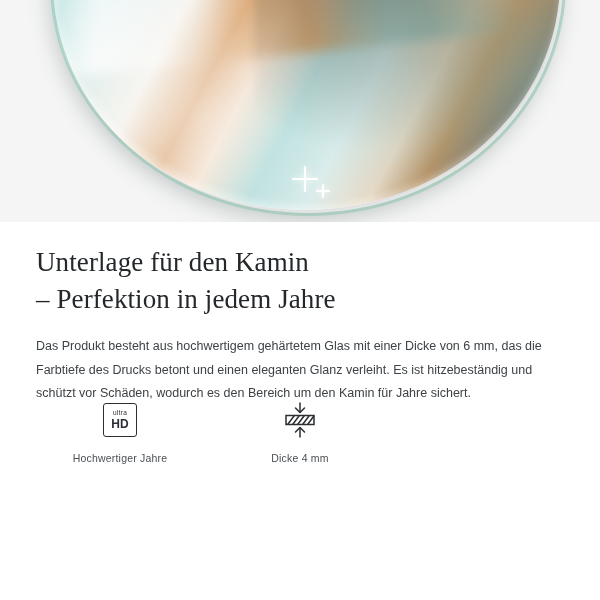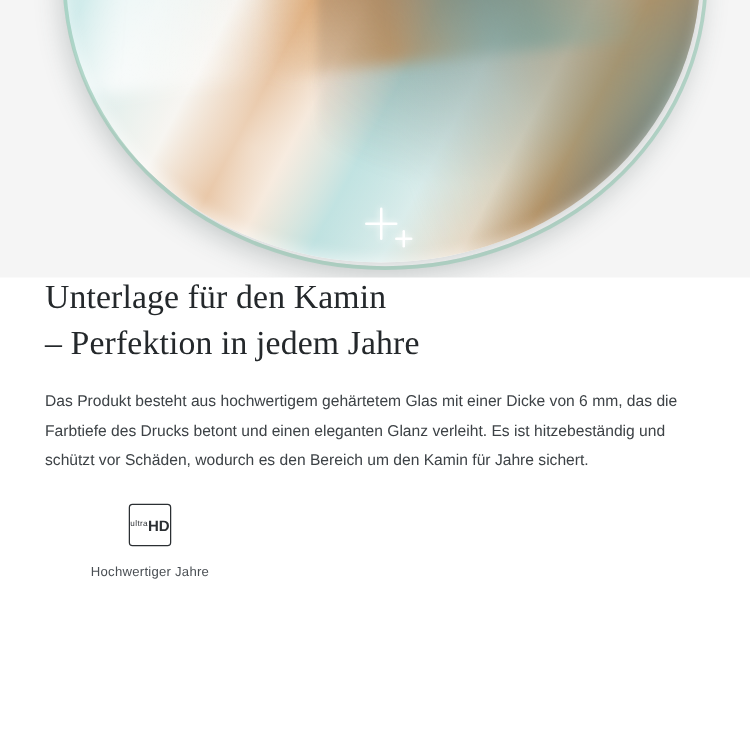--- a/index.html
+++ b/index.html
@@ -128,21 +128,21 @@
     width: 100%;
     transform: translateY(-50%);
   }
   .sparkle.s1 { left: 292px; top: 166px; width: 26px; height: 26px; }
   .sparkle.s2 { left: 316px; top: 184px; width: 14px; height: 14px; }
 
   
   .content {
     position: absolute;
     left: 0;
-    top: 205px;
+    top: 230px;
     width: 600px;
     padding: 0 36px;
     box-sizing: border-box;
   }
 
   .headline {
     margin: 14px 0 0 0;
     font-family: "Liberation Serif", serif;
     font-size: 27px;
     line-height: 1.36;
@@ -197,21 +197,21 @@
     color: #4a4f54;
     letter-spacing: 0.2px;
   }
 
   .hd-box {
     width: 32px;
     height: 32px;
     border: 1.6px solid #2b2f33;
     border-radius: 3px;
     display: flex;
-    align-items: center;
+    flex-direction: column;
     justify-content: center;
     line-height: 1;
   }
   .hd-box .hd-small {
     font-size: 6.5px;
     letter-spacing: 0.3px;
     color: #2b2f33;
   }
   .hd-box .hd-big {
     font-size: 12px;
@@ -249,15 +249,32 @@
           <span class="hd-small">ultra</span>
           <span class="hd-big">HD</span>
         </div>
       </div>
       <div class="feature-label">Hochwertiger Jahre</div>
     </div>
 
 
 
 
+    <div class="feature">
+      <div class="feature-icon">
+        <svg width="38" height="40" viewBox="0 0 38 40" fill="none" stroke="#2b2f33" stroke-width="1.5" stroke-linecap="round">
+          <line x1="19" y1="3" x2="19" y2="12"></line>
+          <path d="M14.5 8 L19 12.5 L23.5 8" stroke-linejoin="round"></path>
+          <line x1="19" y1="37" x2="19" y2="28"></line>
+          <path d="M14.5 32 L19 27.5 L23.5 32" stroke-linejoin="round"></path>
+          <rect x="5" y="15.5" width="28" height="9" fill="none"></rect>
+          <line x1="7" y1="24" x2="13" y2="16"></line>
+          <line x1="12" y1="24" x2="18" y2="16"></line>
+          <line x1="17" y1="24" x2="23" y2="16"></line>
+          <line x1="22" y1="24" x2="28" y2="16"></line>
+          <line x1="27" y1="24" x2="32.5" y2="16.5"></line>
+        </svg>
+      </div>
+      <div class="feature-label">Dicke 4 mm</div>
+    </div>
 
   </div>
 </div>
 
 </body></html>

